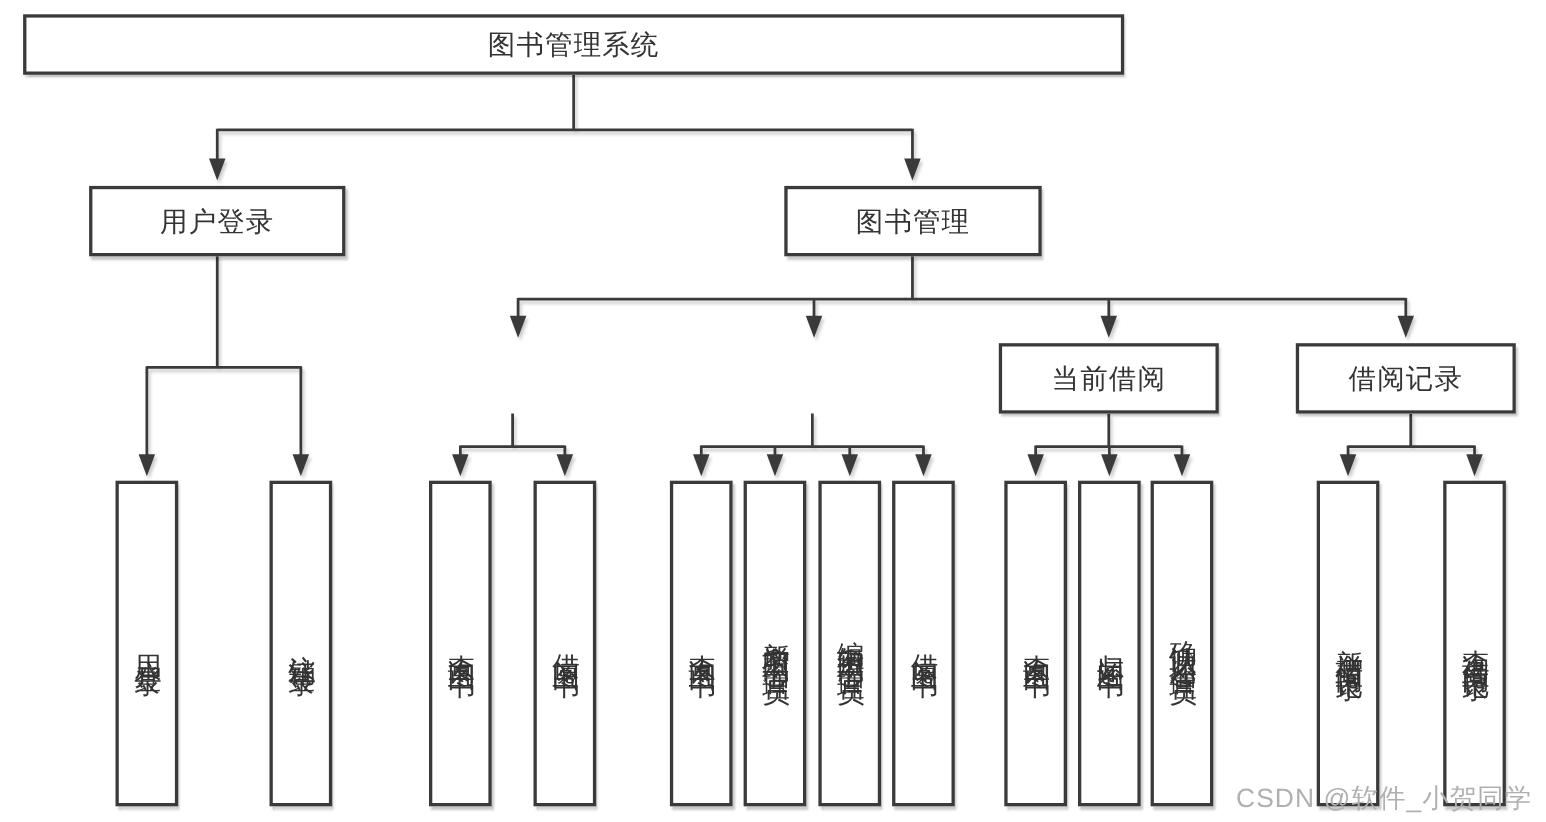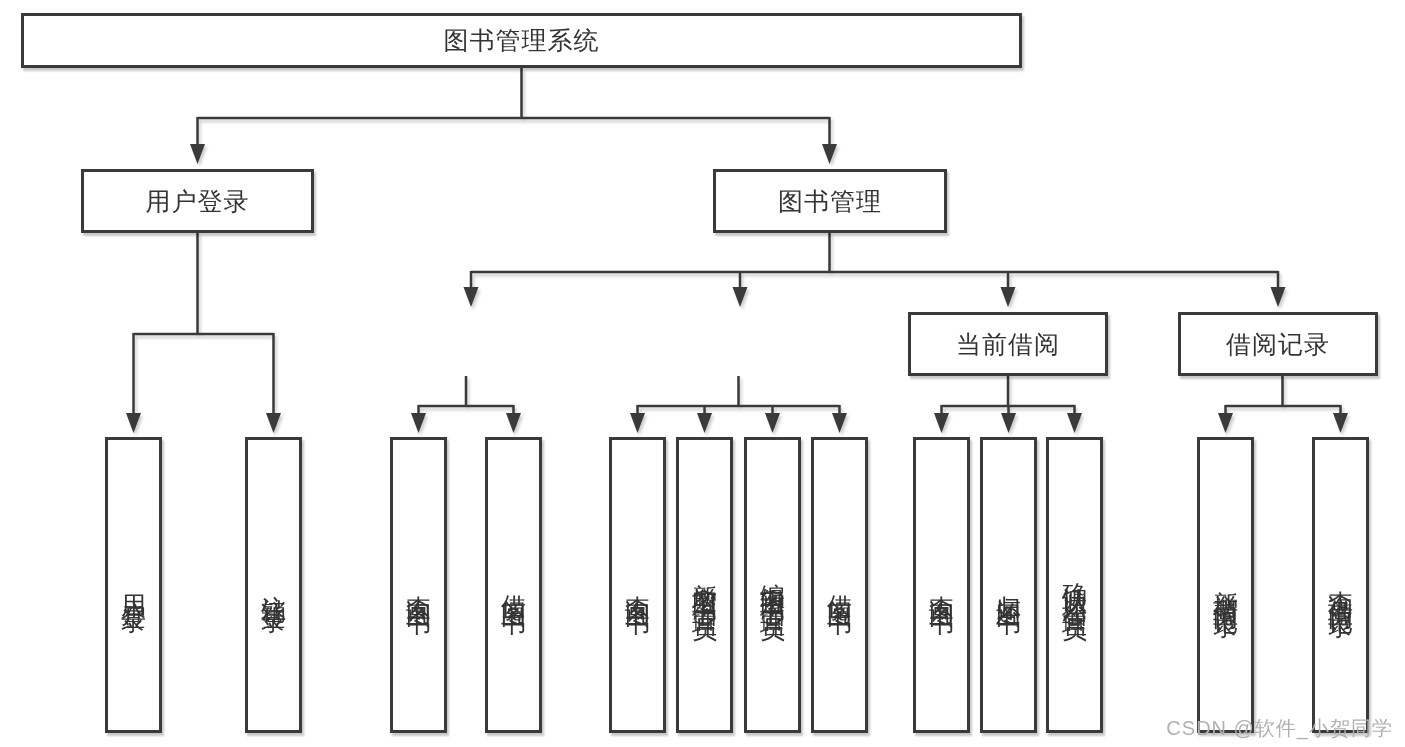--- a/index.html
+++ b/index.html
@@ -17,21 +17,21 @@
     filter:drop-shadow(2px 3px 1.5px rgba(0,0,0,0.20));}
   .connectors path{stroke:var(--line);stroke-width:2.5;fill:none;}
   .connectors polygon{fill:var(--line);stroke:none;}
   .node{position:absolute;background:var(--box-bg);border:3px solid var(--line);
     box-shadow:2px 3px 2px rgba(0,0,0,0.22);}
   .hbox{display:flex;align-items:center;justify-content:center;
     font-size:25px;letter-spacing:1px;color:var(--text);white-space:nowrap;}
   .vbox{writing-mode:vertical-rl;text-orientation:mixed;
     text-align:center;line-height:51px;font-size:25px;letter-spacing:5px;
     color:var(--text);overflow:hidden;}
-  .watermark{position:absolute;right:12px;bottom:5px;font-size:20px;
+  .watermark{position:absolute;right:12px;bottom:5px;font-size:24px;
     color:var(--watermark);letter-spacing:1px;white-space:nowrap;z-index:5;}
 </style>
 </head>
 <body>
 
 <div class="stage">
 
   <svg class="connectors" width="1405" height="747" viewBox="0 0 1405 747" aria-hidden="true">
 
     <path d="M521.5 68 V118 M197.5 118 H829.5 M197.5 117 V147 M829.5 117 V147"></path>

